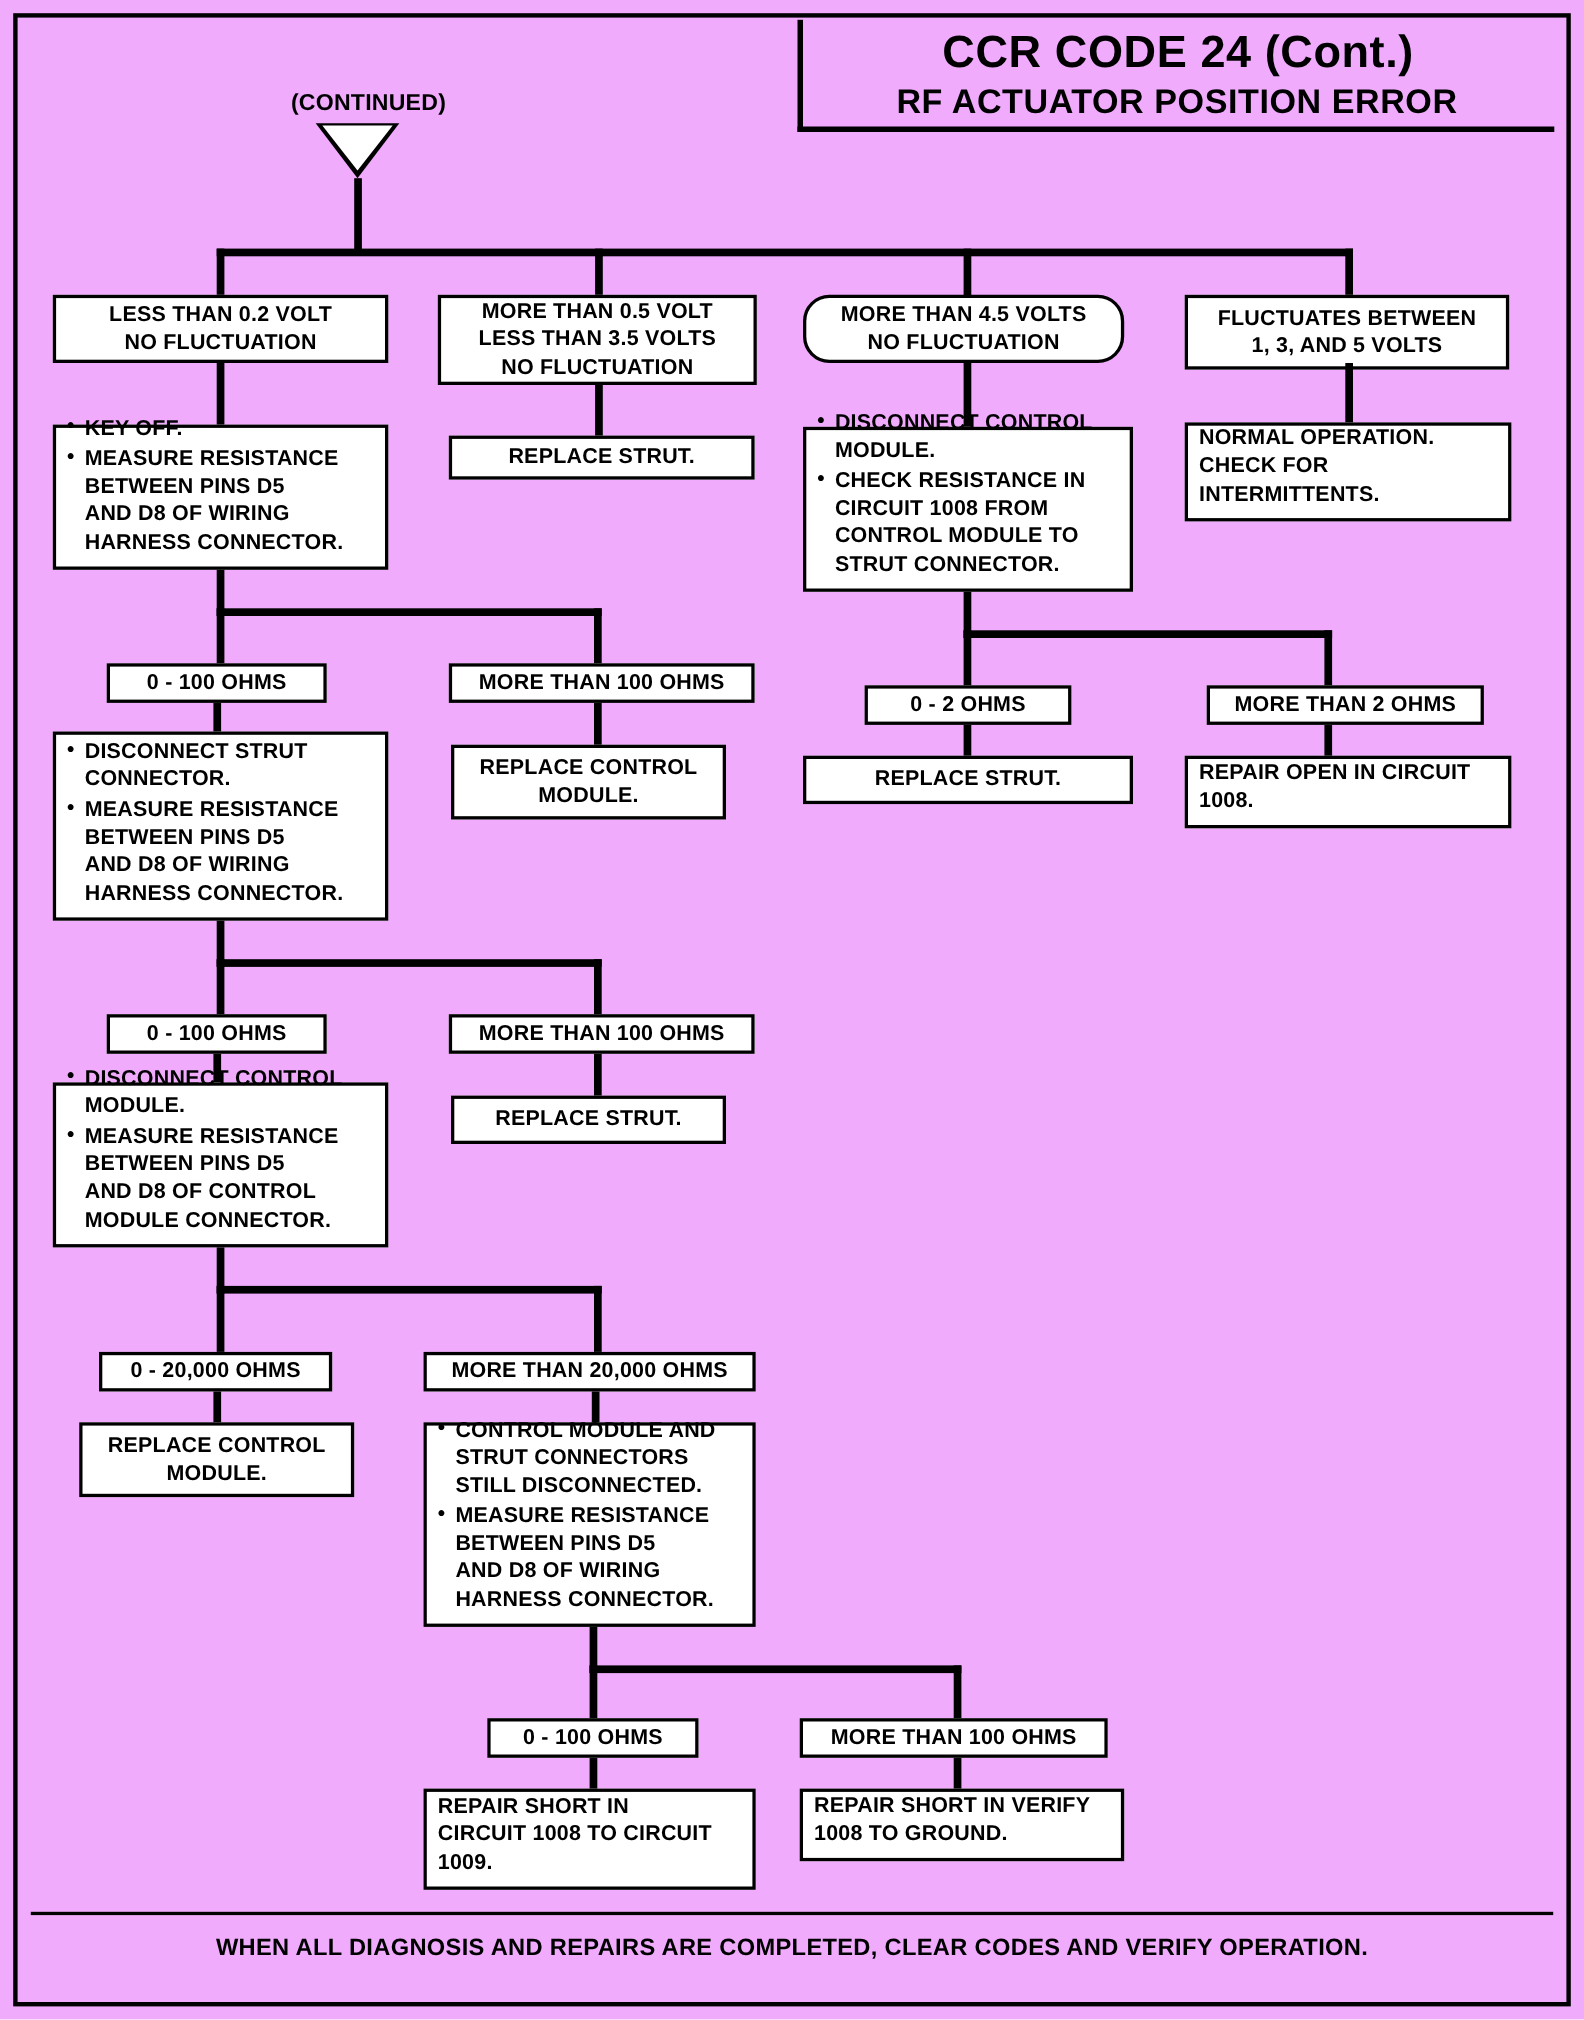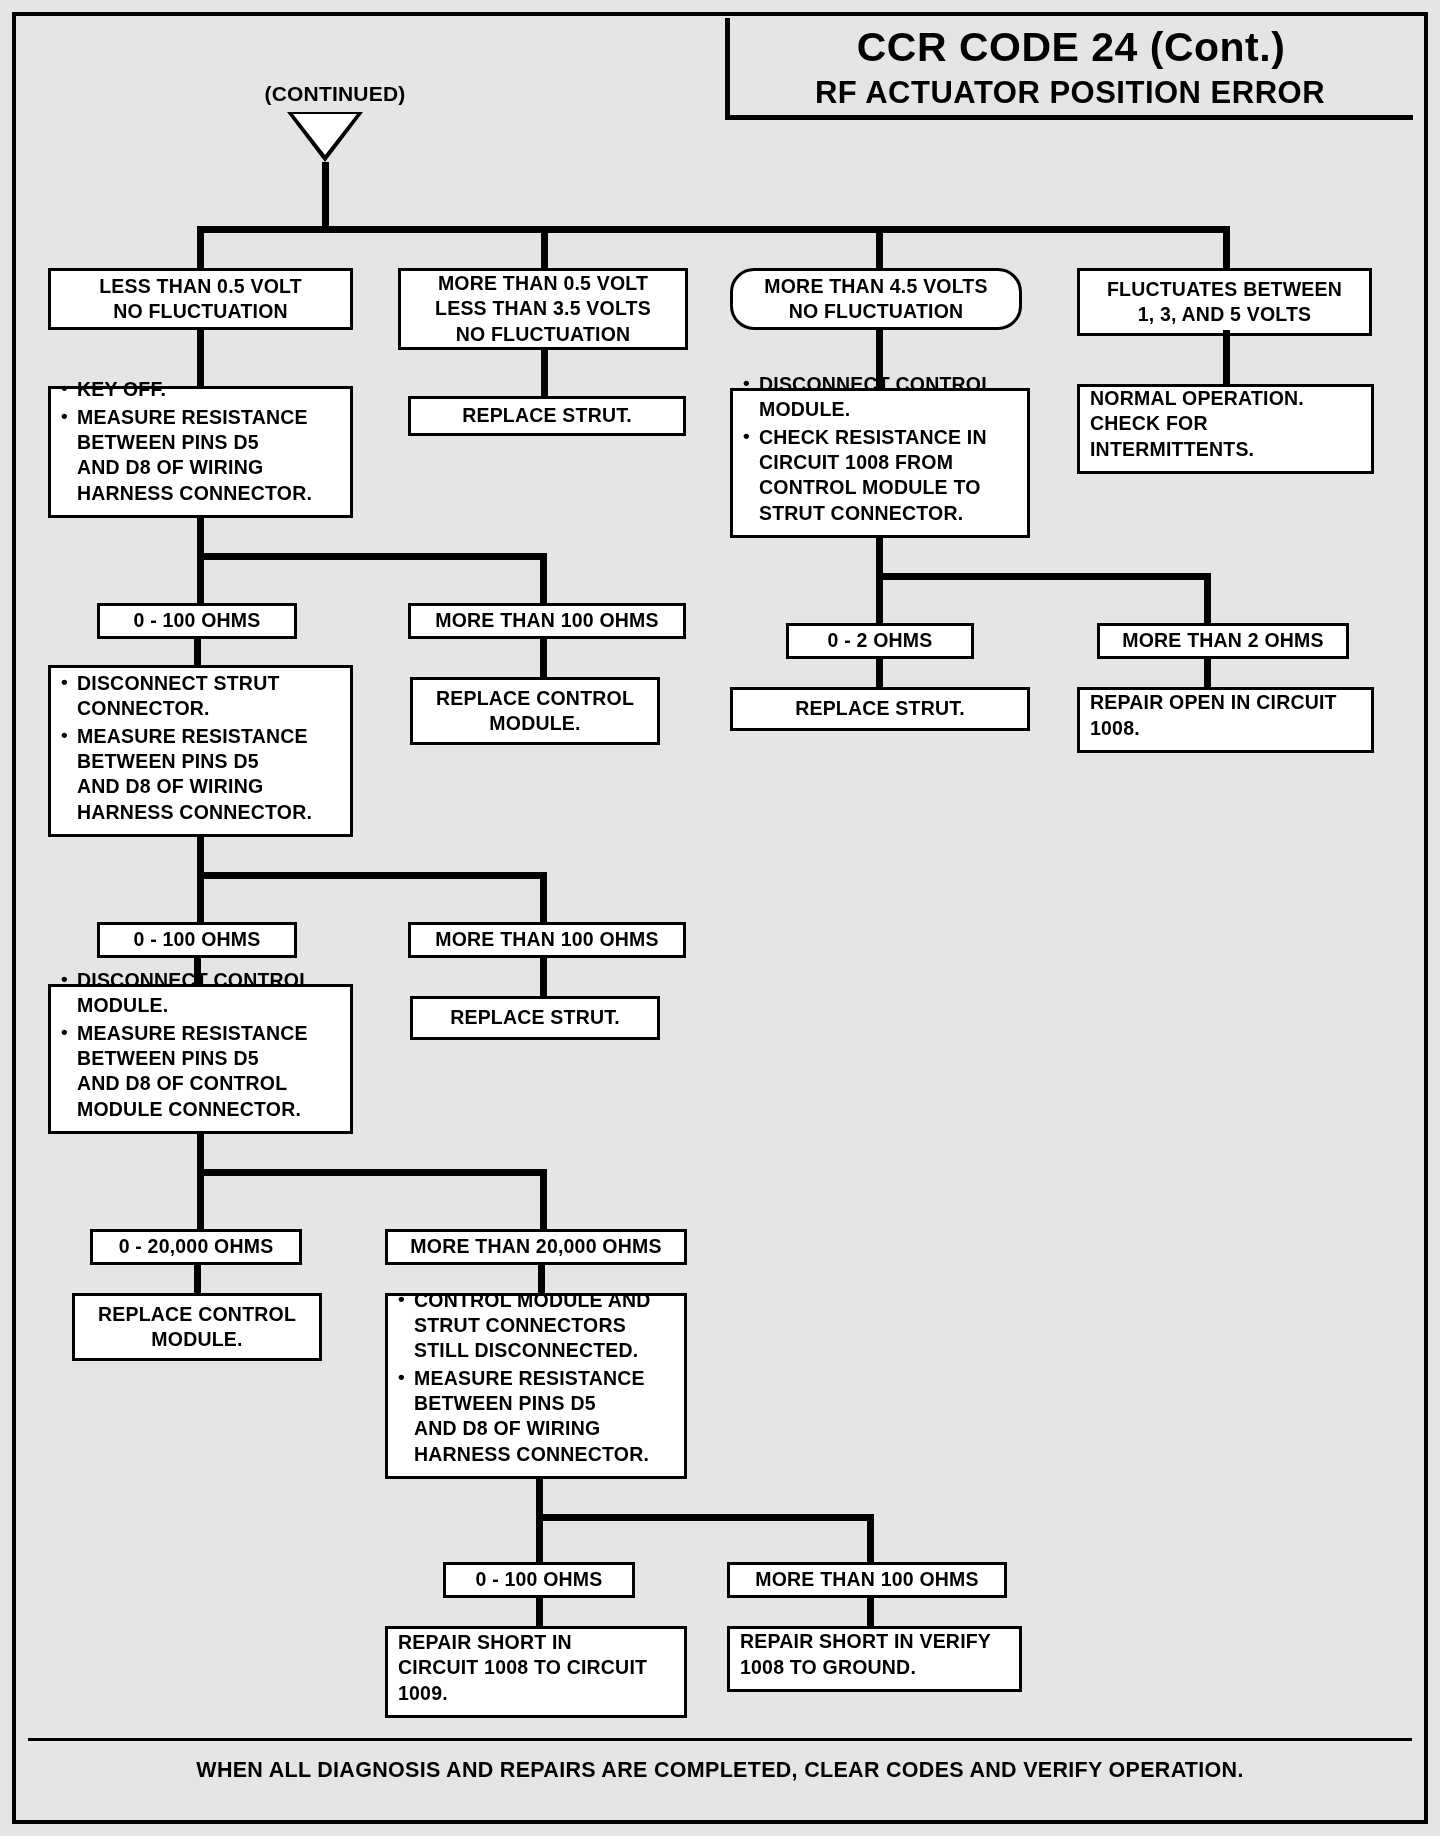--- a/index.html
+++ b/index.html
@@ -1,20 +1,20 @@
 <!DOCTYPE html>
 <html><head>
 <meta charset="utf-8">
 <style>
   html,body{margin:0;padding:0;background:#ffffff;}
   body{font-family:"Liberation Sans",sans-serif;}
   #page{
     position:relative;
     width:1440px;height:1836px;
-    background:#e5e5e5;
+    background:#f0abfc;
     overflow:hidden;
   }
   
   #frame{
     position:absolute;left:12px;top:12px;
     width:1416px;height:1812px;
     border:4px solid #000;
     box-sizing:border-box;
   }
   #header-block{
@@ -124,21 +124,21 @@
   <div class="conn vl" style="left:322px;top:162px;height:68px;"></div>
 
   <div class="conn hl" style="left:197px;top:226px;width:1033px;"></div>
 
   <div class="conn vl" style="left:197px;top:226px;height:46px;"></div>
   <div class="conn vl" style="left:541px;top:226px;height:46px;"></div>
   <div class="conn vl" style="left:876px;top:226px;height:46px;"></div>
   <div class="conn vl" style="left:1223px;top:226px;height:46px;"></div>
 
   <div class="box" style="left:48px;top:268px;width:305px;height:62px;">
-    <span class="ln">LESS THAN 0.5 VOLT</span>
+    <span class="ln">LESS THAN 0.2 VOLT</span>
     <span class="ln">NO FLUCTUATION</span>
   </div>
   <div class="conn vl" style="left:197px;top:330px;height:58px;"></div>
 
   <div class="box left" style="left:48px;top:386px;width:305px;height:132px;">
     <ul class="blist">
       <li>KEY OFF.</li>
       <li>MEASURE RESISTANCE
 BETWEEN PINS D5
 AND D8 OF WIRING

